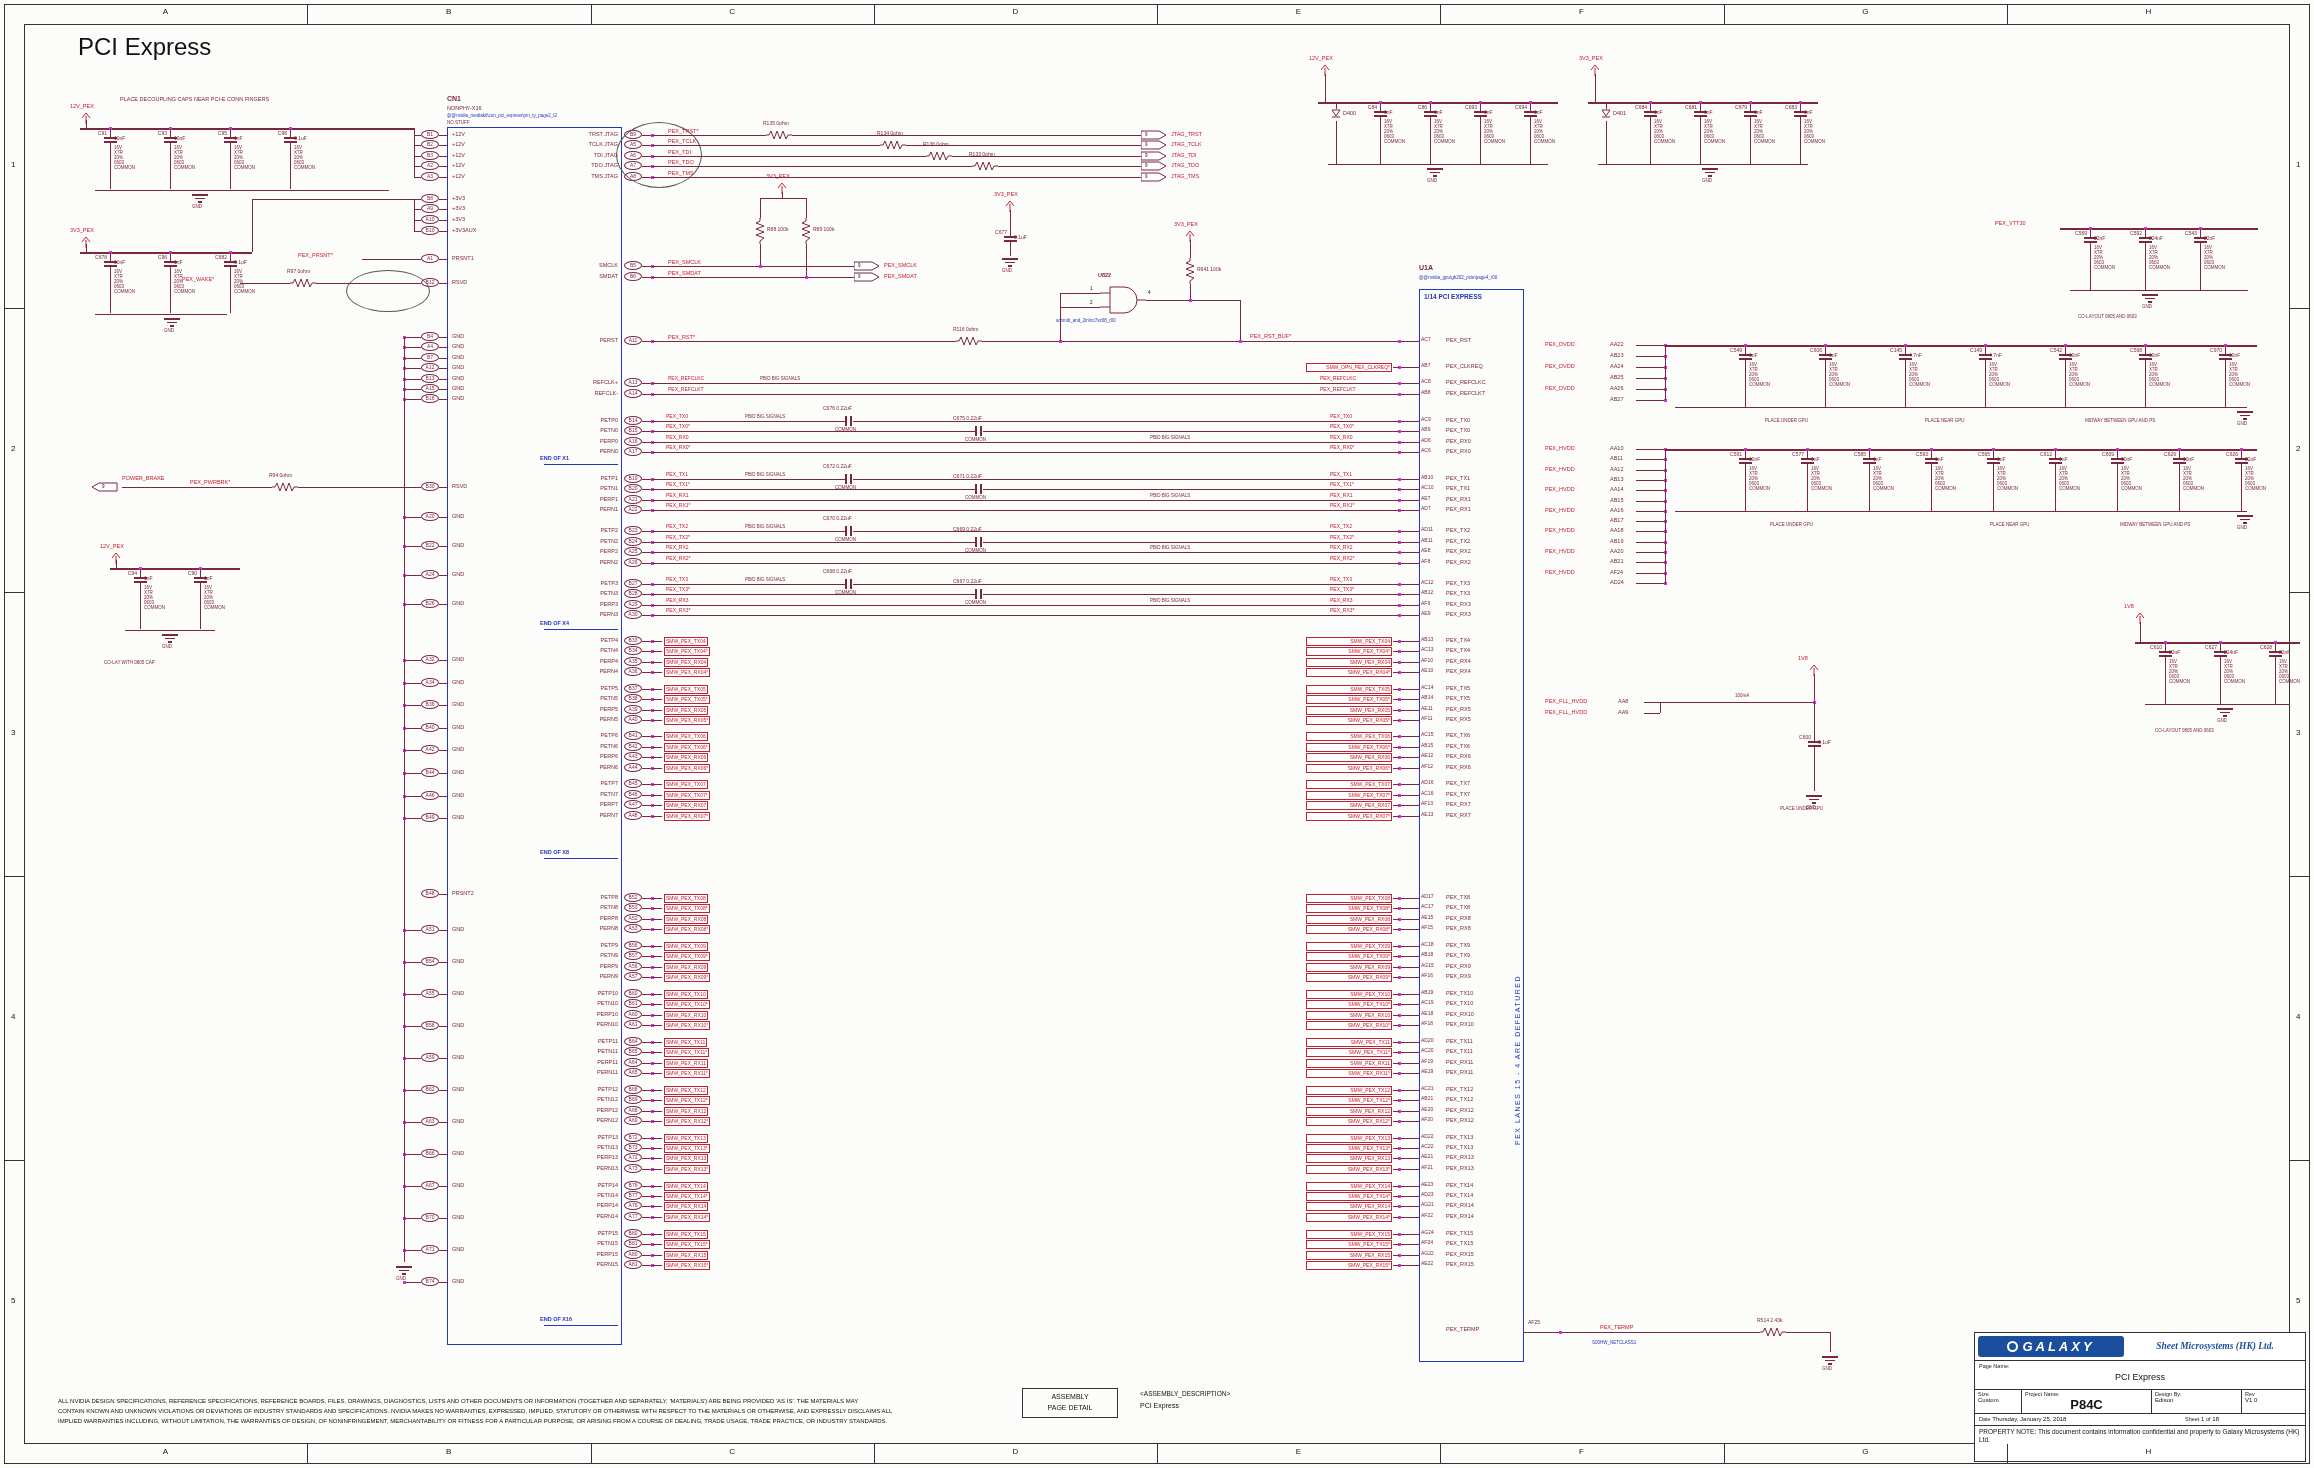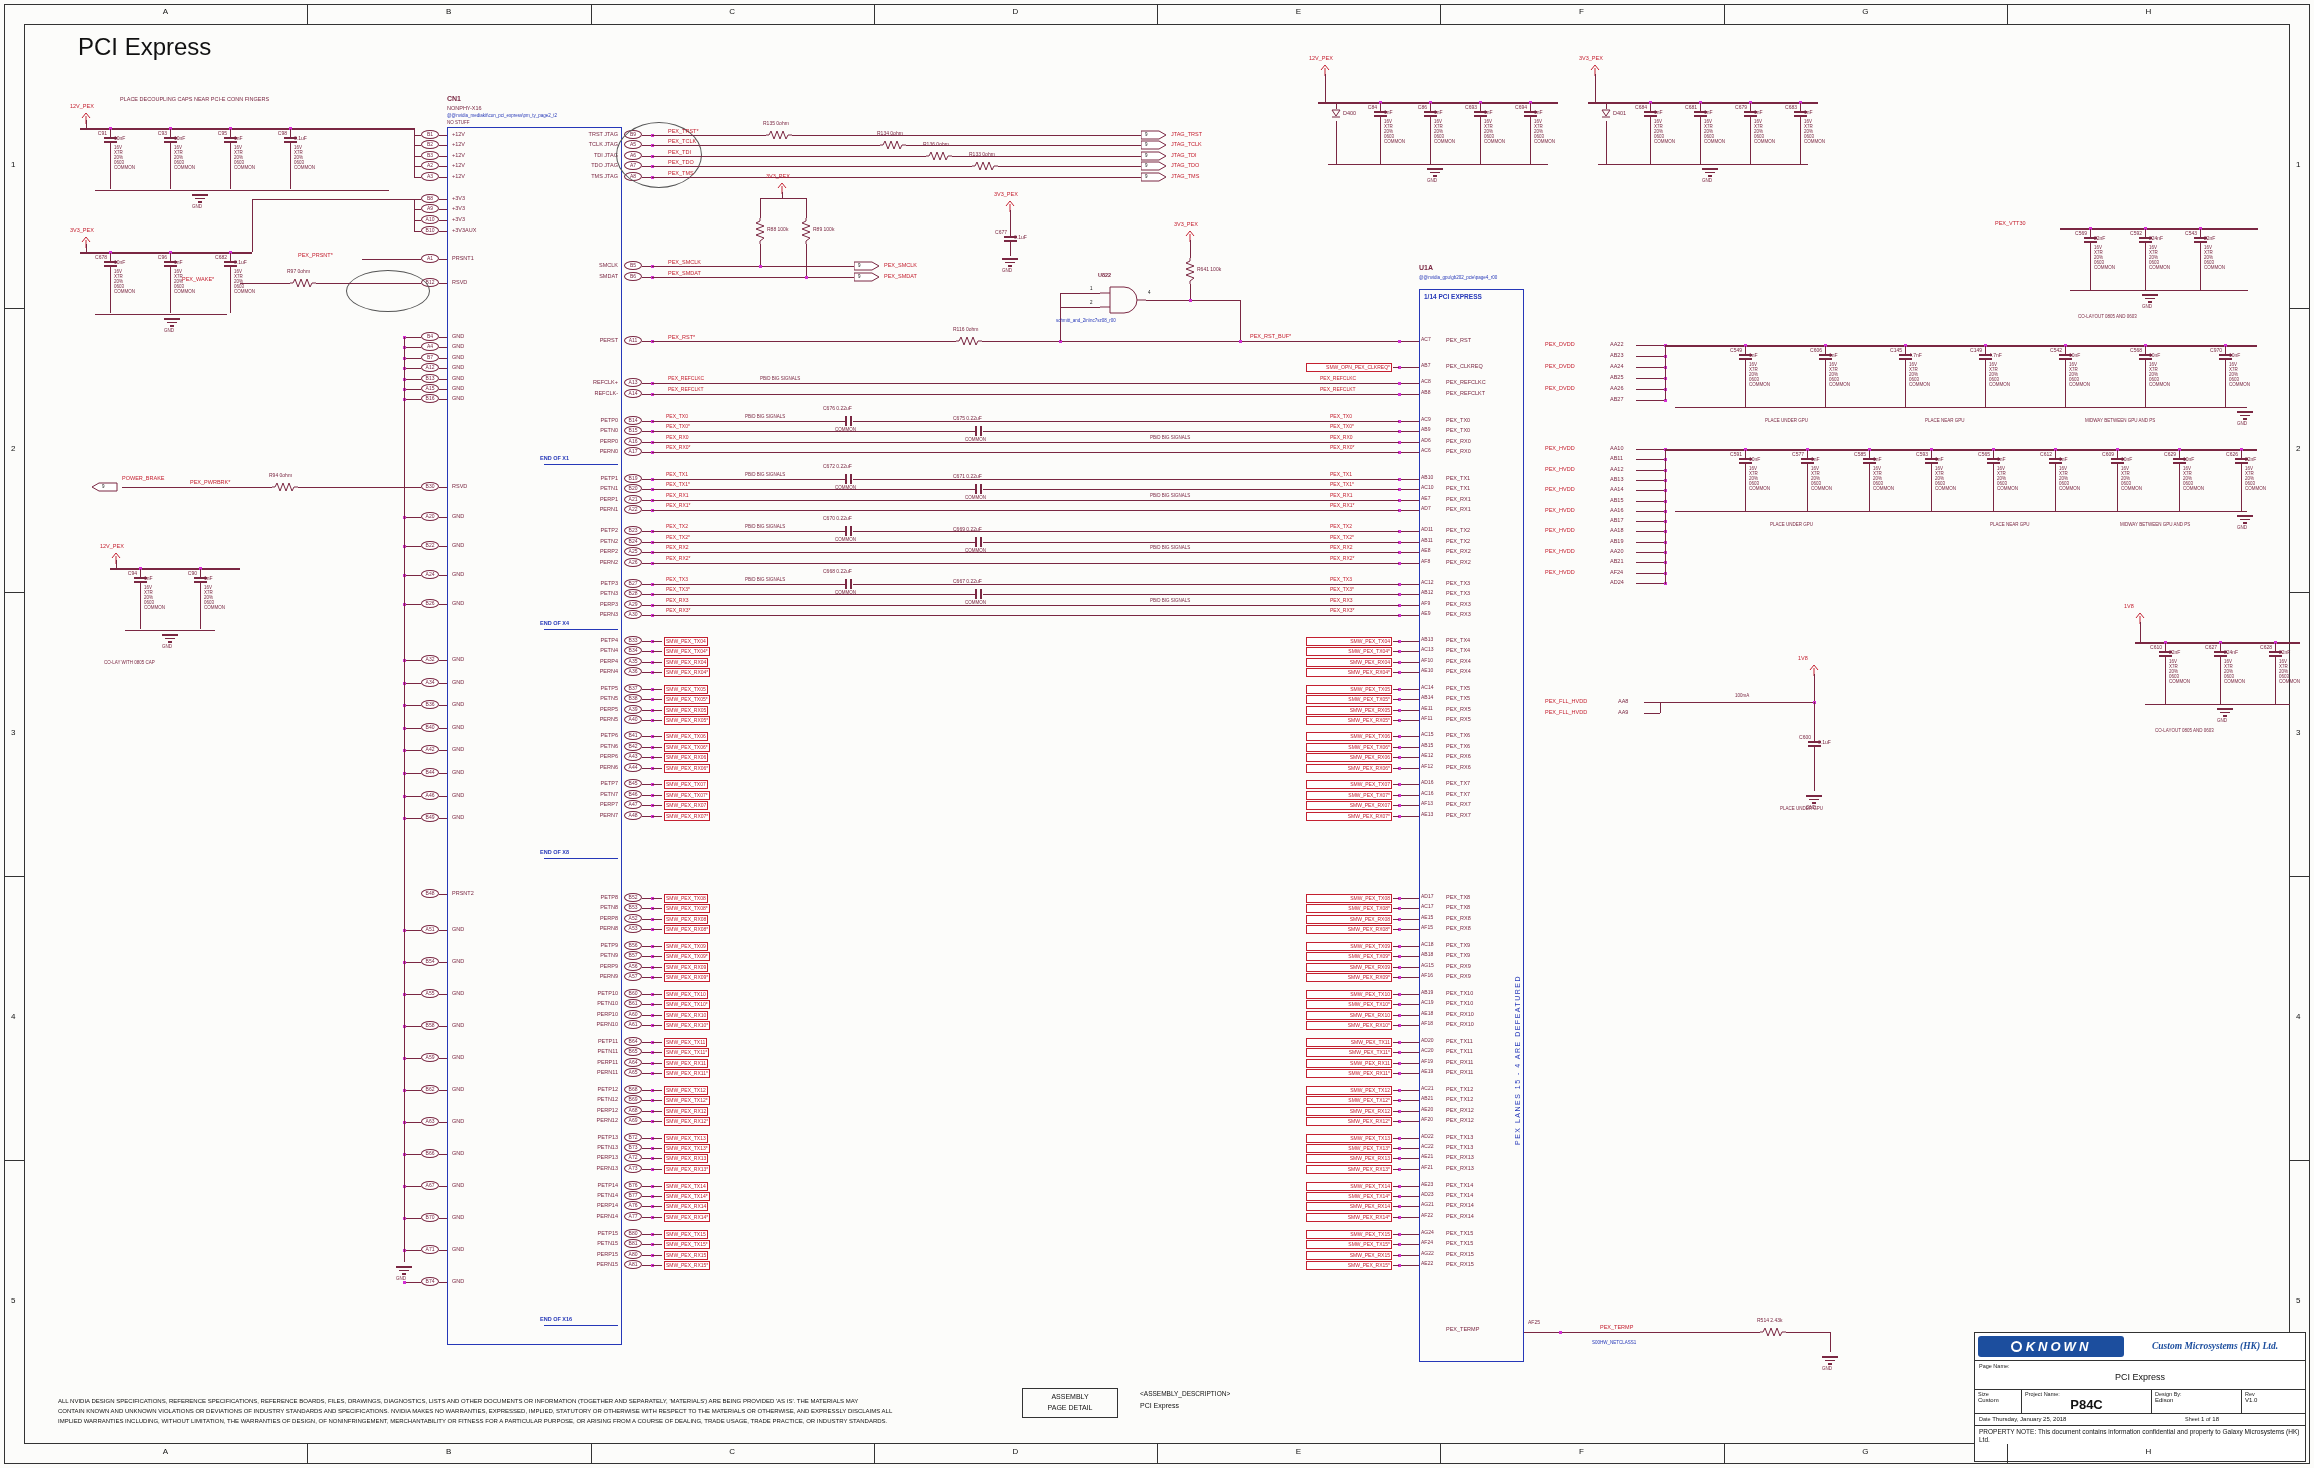--- a/index.html
+++ b/index.html
@@ -49,22 +49,22 @@
 
   <div class="abox" style="left:1022px;top:1388px;width:96px;height:30px">
     <div>ASSEMBLY</div>
     <div>PAGE DETAIL</div>
   </div>
   <div class="t k f65" style="left:1140px;top:1390px">&lt;ASSEMBLY_DESCRIPTION&gt;</div>
   <div class="t k f7" style="left:1140px;top:1402px">PCI Express</div>
 
   <div class="tb" style="left:1974px;top:1332px;width:332px;height:130px">
     <div class="tb-r1">
-      <div class="tb-logo"><span class="globe"></span><span>KNOWN</span></div>
-      <div class="tb-co">Custom Microsystems (HK) Ltd.</div>
+      <div class="tb-logo"><span class="globe"></span><span>GALAXY</span></div>
+      <div class="tb-co">Sheet Microsystems (HK) Ltd.</div>
     </div>
     <div class="tb-pn lab">Page Name:</div>
     <div class="tb-pv">PCI Express</div>
     <div class="tb-row4">
       <div class="c1"><span class="lab">Size</span><br><span>Custom</span></div>
       <div class="c2"><span class="lab">Project Name:</span><div class="big">P84C</div></div>
       <div class="c3"><span class="lab">Design By:</span><br><span>Edison</span></div>
       <div class="c4"><span class="lab">Rev</span><br><span>V1.0</span></div>
     </div>
     <div class="tb-row5">

